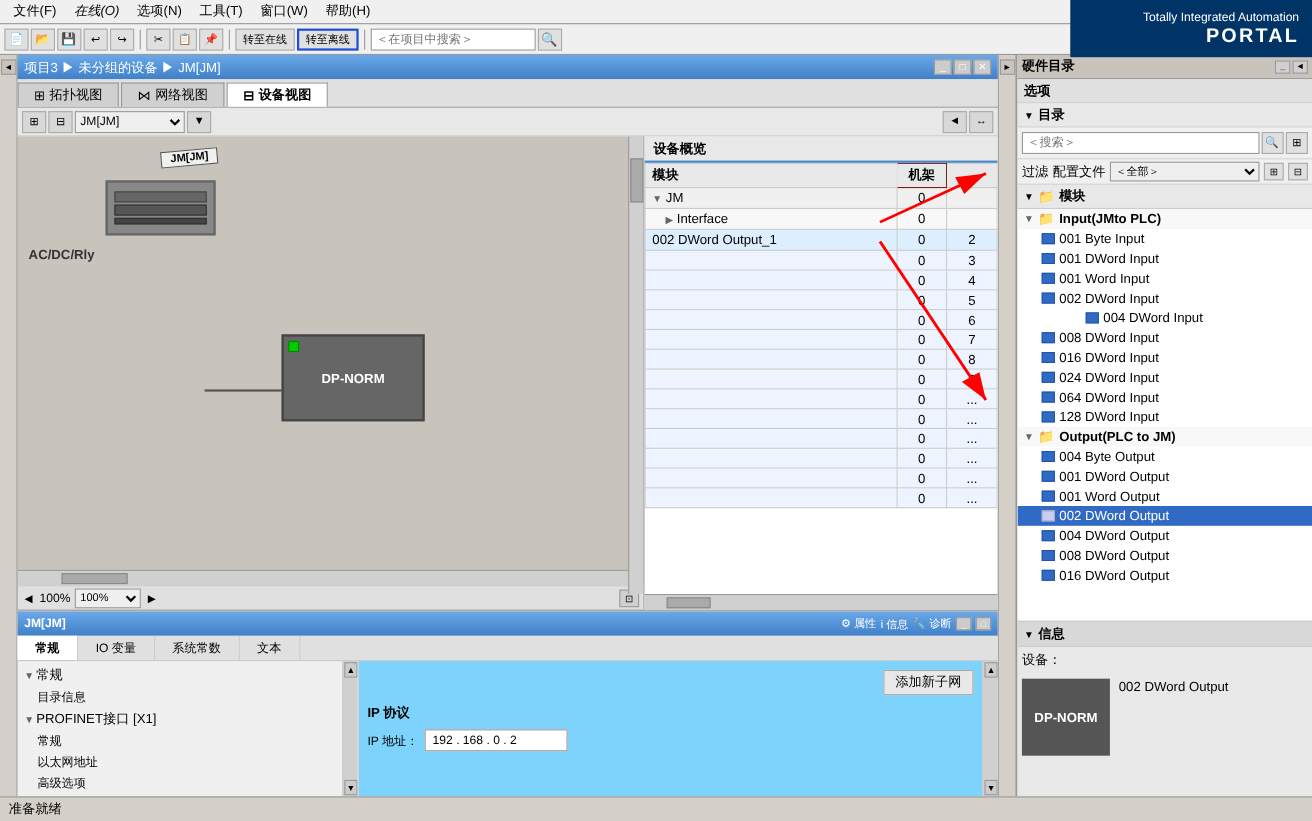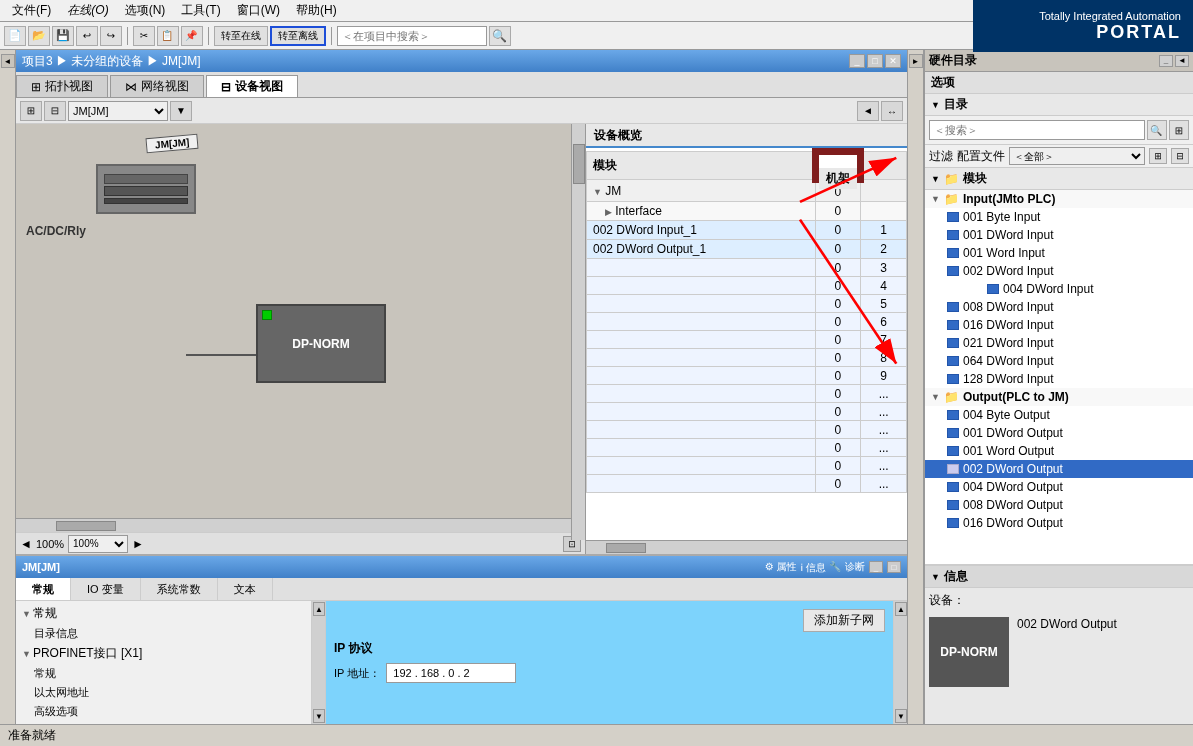--- a/index.html
+++ b/index.html
@@ -138,43 +138,38 @@
     <div style="flex:1;display:flex;flex-direction:column;background:white;position:relative;">
       <div style="background:#e8e8e8;border-bottom:2px solid #4488cc;height:24px;display:flex;align-items:center;padding:0 8px;font-size:11px;font-weight:bold;">
         <span>设备概览</span>
       </div>
 
       <div style="flex:1;overflow:auto;position:relative;">
         <table style="width:100%;border-collapse:collapse;font-size:11px;">
           <thead>
             <tr>
               <th style="background:#e8e8e8;border:1px solid #ccc;padding:2px 6px;text-align:left;position:sticky;top:0;width:200px;">模块</th>
-              <th style="background:#e8e8e8;border:7px solid #7f1d1d;padding:2px 6px;text-align:center;position:sticky;top:16px;width:40px;">机架</th>
+              <th style="background:#e8e8e8;border:1px solid #7f1d1d;padding:2px 6px;text-align:center;position:sticky;top:0;width:40px;">机架</th>
               <th style="background:#e8e8e8;border:1px solid #ccc;padding:2px 6px;text-align:center;position:sticky;top:0;width:40px;"></th>
             </tr>
           </thead>
           <tbody>
 
             <tr style="background:#f0f0f0;">
               <td style="border:1px solid #ccc;padding:2px 6px;"><span style="color:#666;font-size:9px;">▼</span> JM</td>
               <td style="border:1px solid #ccc;padding:2px 6px;text-align:center;">0</td>
               <td style="border:1px solid #ccc;padding:2px 6px;text-align:center;"></td>
             </tr>
 
             <tr style="background:#f8f8f8;">
               <td style="border:1px solid #ccc;padding:2px 6px;padding-left:18px;"><span style="color:#666;font-size:9px;">▶</span> Interface</td>
               <td style="border:1px solid #ccc;padding:2px 6px;text-align:center;">0</td>
               <td style="border:1px solid #ccc;padding:2px 6px;text-align:center;"></td>
             </tr>
 
-            <tr style="background:#ddeeff;">
-              <td style="border:1px solid #ccc;padding:2px 6px;">002 DWord Input_1</td>
-              <td style="border:1px solid #ccc;padding:2px 6px;text-align:center;">0</td>
-              <td style="border:1px solid #ccc;padding:2px 6px;text-align:center;">1</td>
-            </tr>
 
             <tr style="background:#ddeeff;">
               <td style="border:1px solid #ccc;padding:2px 6px;">002 DWord Output_1</td>
               <td style="border:1px solid #ccc;padding:2px 6px;text-align:center;">0</td>
               <td style="border:1px solid #ccc;padding:2px 6px;text-align:center;">2</td>
             </tr>
 
             <tr style="background:#eef4ff;">
                 <td style="border:1px solid #ccc;padding:2px 6px;height:18px;"></td>
                 <td style="border:1px solid #ccc;text-align:center;">0</td>
@@ -401,21 +396,21 @@
     <div style="padding:2px 6px;padding-left:22px;display:flex;align-items:center;gap:4px;cursor:pointer;">
       <span style="width:12px;height:10px;background:#316AC5;border:1px solid #2255aa;display:inline-block;"></span>
       <span>008 DWord Input</span>
     </div>
     <div style="padding:2px 6px;padding-left:22px;display:flex;align-items:center;gap:4px;cursor:pointer;">
       <span style="width:12px;height:10px;background:#316AC5;border:1px solid #2255aa;display:inline-block;"></span>
       <span>016 DWord Input</span>
     </div>
     <div style="padding:2px 6px;padding-left:22px;display:flex;align-items:center;gap:4px;cursor:pointer;">
       <span style="width:12px;height:10px;background:#316AC5;border:1px solid #2255aa;display:inline-block;"></span>
-      <span>021 DWord Input</span>
+      <span>024 DWord Input</span>
     </div>
     <div style="padding:2px 6px;padding-left:22px;display:flex;align-items:center;gap:4px;cursor:pointer;">
       <span style="width:12px;height:10px;background:#316AC5;border:1px solid #2255aa;display:inline-block;"></span>
       <span>064 DWord Input</span>
     </div>
     <div style="padding:2px 6px;padding-left:22px;display:flex;align-items:center;gap:4px;cursor:pointer;">
       <span style="width:12px;height:10px;background:#316AC5;border:1px solid #2255aa;display:inline-block;"></span>
       <span>128 DWord Input</span>
     </div>
 

